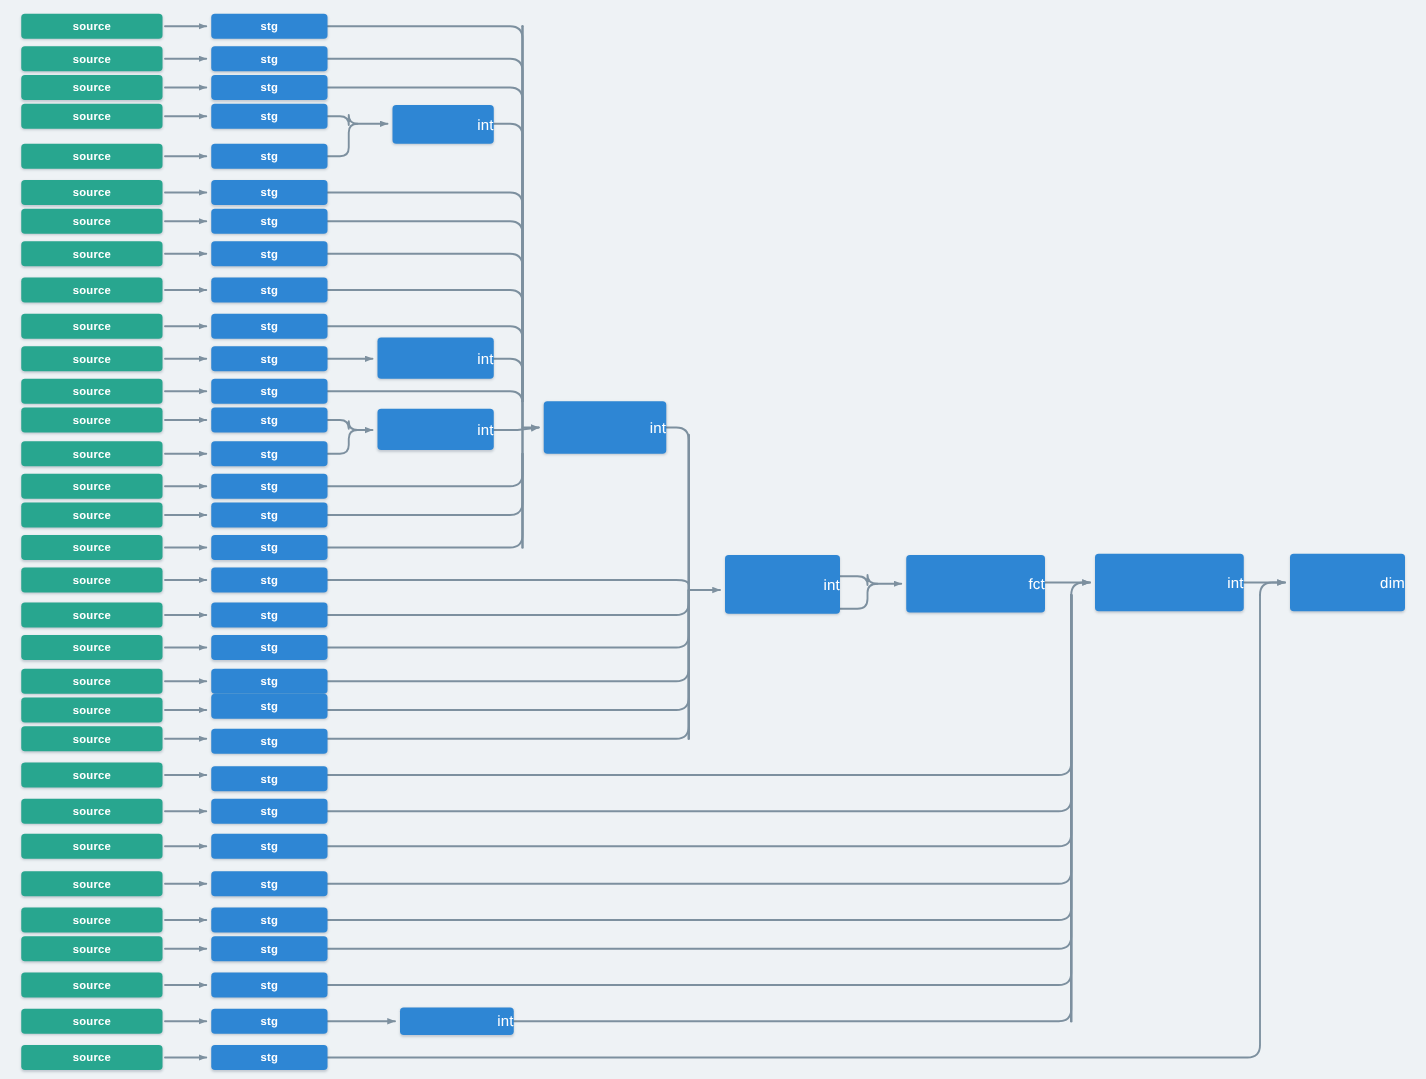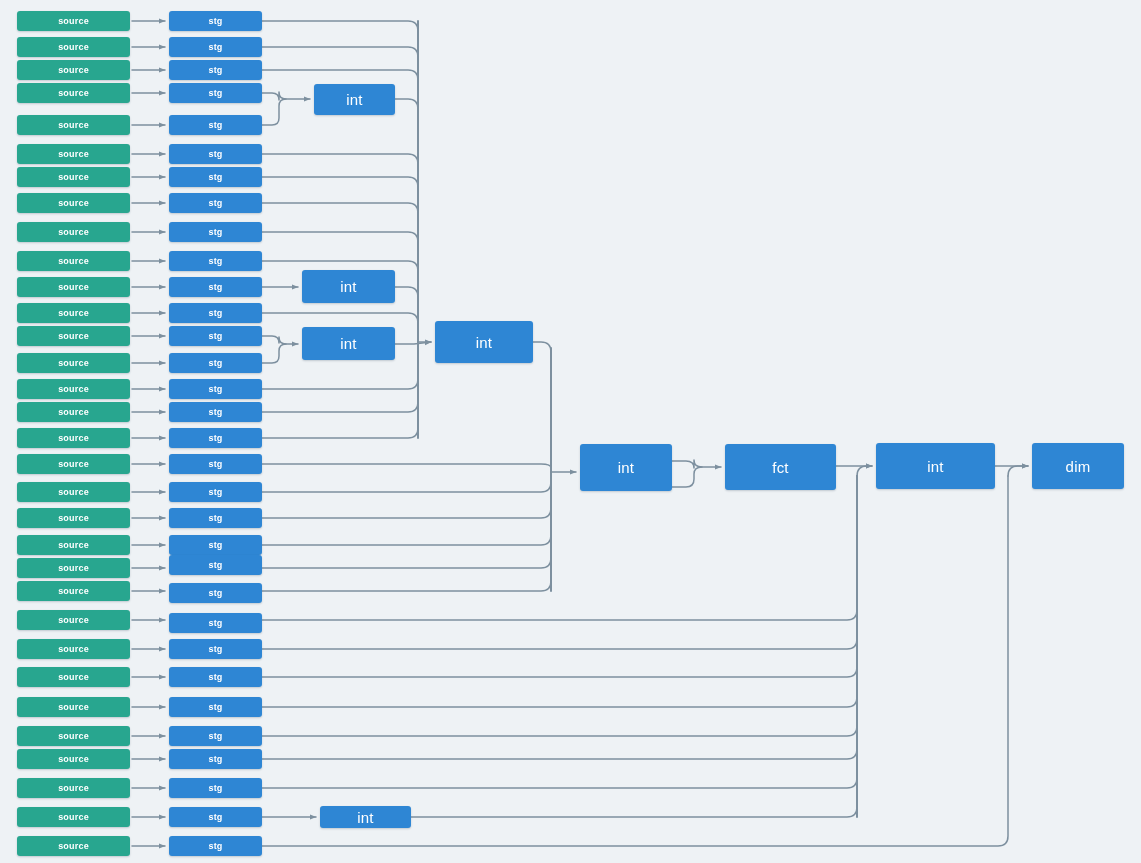--- a/index.html
+++ b/index.html
@@ -19,21 +19,21 @@
     color:#ffffff;
     border-radius:3px;
     box-shadow:0 1px 2px rgba(40,60,80,.22);
     letter-spacing:.2px;
     user-select:none;
     white-space:nowrap;
   }
   .node.source{background:#28a68f;font-size:9px;font-weight:700;}
   .node.stg{background:#2e86d4;font-size:9px;font-weight:700;}
   .node.int,.node.fct,.node.dim{background:#2e86d4;font-size:10px;font-weight:400;}
-  .node.big{font-size:15px;}
+  .node.big{font-size:12px;justify-content:flex-end;}
 </style>
 </head>
 <body>
 
 <div id="stage">
 
   <svg id="edges" viewBox="0 0 1141 863" xmlns="http://www.w3.org/2000/svg">
     <defs>
       <marker id="ah" markerWidth="7" markerHeight="7" refX="6.2" refY="2.6" orient="auto" markerUnits="userSpaceOnUse">
         <path d="M0,0 L6.6,2.6 L0,5.2 z" fill="#7d909f"></path>

